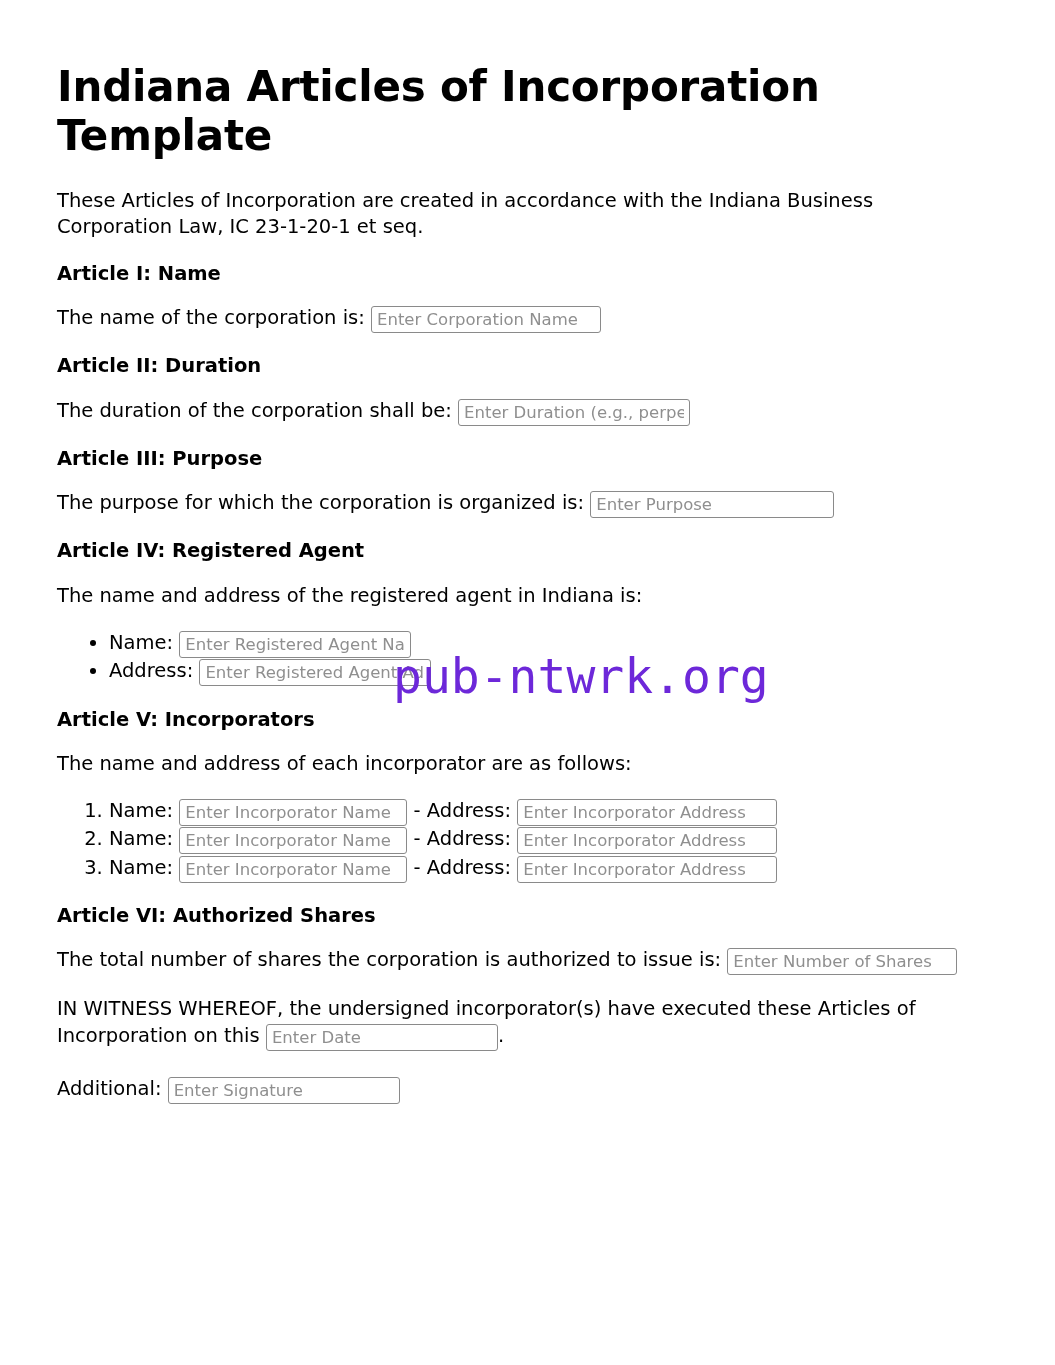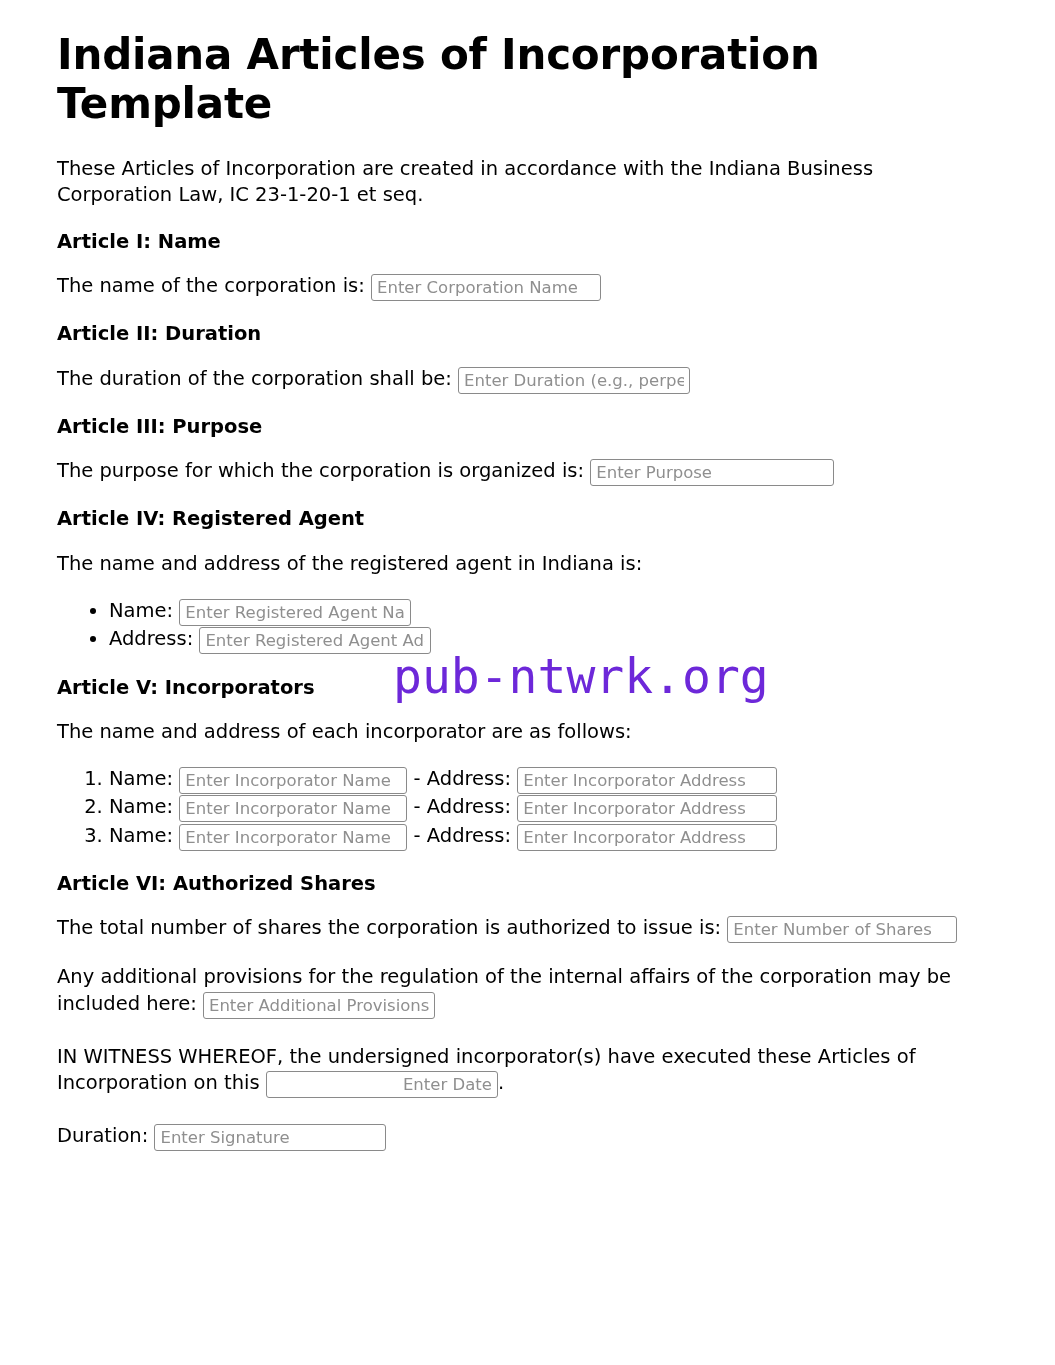--- a/index.html
+++ b/index.html
@@ -11,21 +11,21 @@
     width: 1055px;
     height: 1365px;
     font-family: "DejaVu Sans", "Liberation Sans", sans-serif;
     color: #000000;
     position: relative;
     overflow: hidden;
   }
 
   .page {
     position: relative;
-    padding: 30px 58px 0 57px;
+    padding: 62px 58px 0 57px;
     box-sizing: border-box;
     width: 1055px;
   }
 
   h1.doc-title {
     font-size: 42px;
     line-height: 1.17;
     font-weight: bold;
     margin: 0 0 28px 0;
     letter-spacing: -0.2px;
@@ -74,21 +74,21 @@
 
   .w-corp     { width: 230px; }
   .w-duration { width: 232px; }
   .w-purpose  { width: 244px; }
   .w-agent-name { width: 232px; }
   .w-agent-addr { width: 232px; }
   .w-inc-name { width: 228px; }
   .w-inc-addr { width: 260px; }
   .w-shares   { width: 230px; }
   .w-provisions { width: 232px; }
-  .w-date     { width: 232px; text-align: right; }
+  .w-date     { width: 232px; }
   .w-signature{ width: 232px; }
 
   ul.agent-list {
     list-style: disc;
     margin: 0 0 22px 0;
     padding-left: 52px;
   }
   ul.agent-list li {
     font-size: 19.5px;
     line-height: 1.45;
@@ -192,30 +192,26 @@
       <input class="field w-inc-addr" type="text" placeholder="Enter Incorporator Address" style="">
     </li>
   </ol>
 
   <h2 class="article-heading">Article VI: Authorized Shares</h2>
   <div class="line">
     <span>The total number of shares the corporation is authorized to issue is:</span>
     <input class="field w-shares" type="text" placeholder="Enter Number of Shares" style="">
   </div>
 
-  <div class="line mb-lg">
-    <span>Any additional provisions for the regulation of the internal affairs of the corporation may be included here:</span>
-    <input class="field w-provisions" type="text" placeholder="Enter Additional Provisions" style="">
-  </div>
 
   <div class="line mb-lg">
     <span>IN WITNESS WHEREOF, the undersigned incorporator(s) have executed these Articles of Incorporation on this</span>
     <input class="field w-date" type="text" placeholder="Enter Date" style=""><span>.</span>
   </div>
 
   <div class="line">
-    <span>Duration:</span>
+    <span>Additional:</span>
     <input class="field w-signature" type="text" placeholder="Enter Signature" style="">
   </div>
 
 </div>
 
 <div class="watermark">pub-ntwrk.org</div>
 
 </body></html>

